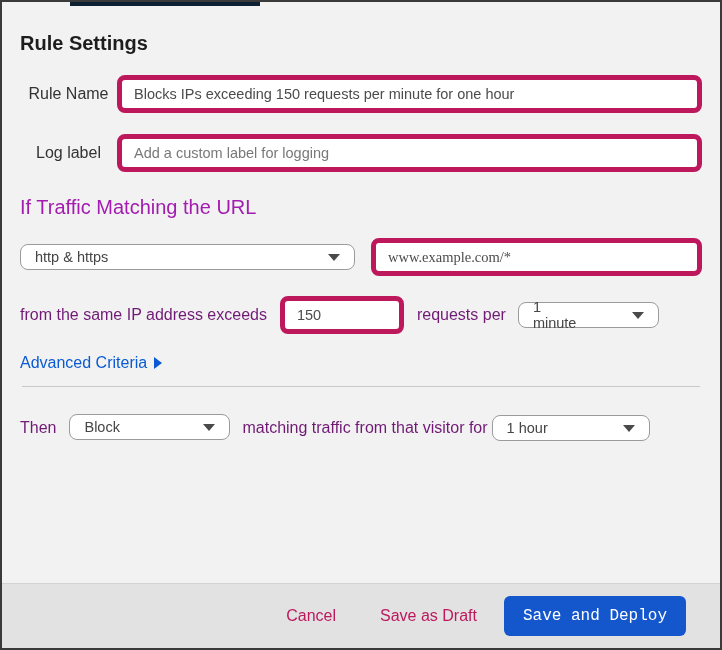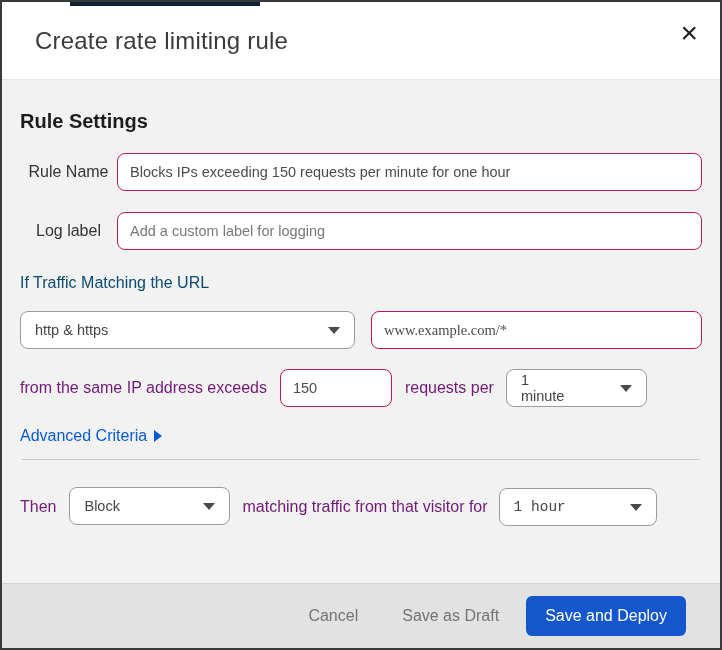--- a/index.html
+++ b/index.html
@@ -50,99 +50,95 @@
     padding: 30px 18px 0 18px;
   }
   .section-heading {
     font-size: 20px; font-weight: 700; color: #1d1d1d;
     margin: 0 0 20px 0;
   }
   .field-row { display: flex; align-items: center; margin-bottom: 21px; }
   .field-label { font-size: 16px; color: #333; width: 97px; flex: 0 0 auto; text-align: center; }
   .text-input {
     height: 38px; background: #fff;
-    border: 1px solid #be185d; border-radius: 8px;
+    border: 5px solid #be185d; border-radius: 8px;
     padding: 12px 12px; font-size: 14.5px; color: #4c4c4c;
     font-family: "Liberation Sans", sans-serif;
     outline: none; width: 100%;
   }
   .text-input::placeholder { color: #787878; opacity: 1; }
   .field-row .text-input { flex: 1 1 auto; }
-  .intro-text { font-size: 16px; color: #0c4a6e; margin: 24px 0 19px 0; }
+  .intro-text { font-size: 20px; color: #a21caf; margin: 24px 0 19px 0; }
   .controls-row { display: flex; align-items: center; margin-bottom: 20px; }
   .select-box {
-    height: 38px; background: #fff;
+    height: 26px; background: #fff;
     border: 1px solid #9b9b9b; border-radius: 8px;
     display: flex; align-items: center; justify-content: space-between;
     padding: 0 14px; font-size: 14.5px; color: #454545;
     cursor: pointer; flex: 0 0 auto;
   }
   .caret-down {
     width: 0; height: 0;
     border-left: 6px solid transparent;
     border-right: 6px solid transparent;
     border-top: 7px solid #4a4a4a;
     margin-left: 10px;
   }
   .scheme-select { width: 335px; margin-right: 16px; }
   .url-input { flex: 1 1 auto; font-family: Liberation Serif, serif; }
   .inline-text { font-size: 16px; color: #701a75; white-space: nowrap; }
-  .threshold-input { width: 112px; margin: 0 13px; flex: 0 0 auto; }
+  .threshold-input { width: 124px; margin: 0 13px; flex: 0 0 auto; }
   .period-select { width: 141px; margin-left: 12px; gap: 36px; }
   .advanced-link {
     display: inline-flex; align-items: center;
     color: var(--link-blue, #0a5bd3);
     font-size: 16px; text-decoration: none; cursor: pointer;
   }
   .triangle-right {
     width: 0; height: 0;
     border-left: 8px solid var(--link-blue, #0a5bd3);
     border-top: 6px solid transparent;
     border-bottom: 6px solid transparent;
     margin-left: 7px;
   }
   .divider {
     border: none; border-top: 1px solid #c9c9c9;
     margin: 14px 2px 0 2px;
   }
   .then-row { margin-top: 27px; display: flex; align-items: center; }
   .action-select { width: 161px; margin: 0 12px 2px 13px; }
-  .duration-select { width: 158px; margin-left: 11px; font-family: Liberation Mono, monospace; }
+  .duration-select { width: 158px; margin-left: 4px; }
   
   .footer {
     flex: 0 0 65px;
     background: #e2e2e2;
     border-top: 1px solid #d2d2d2;
     display: flex; align-items: center; justify-content: flex-end;
     padding: 0 34px;
   }
   .text-btn {
     background: none; border: none; cursor: pointer;
-    font-size: 16px; color: #737373;
+    font-size: 16px; color: #be185d;
     padding: 8px 10px; margin-left: 24px;
     font-family: "Liberation Sans", sans-serif;
   }
   .primary-btn {
     background: var(--primary-button, #1457cd);
     color: #fff; border: none; border-radius: 6px;
     height: 40px; padding: 0 19px; margin-left: 17px;
     font-size: 16px; cursor: pointer;
-    font-family: Liberation Sans, sans-serif;
+    font-family: Liberation Mono, monospace;
   }
 </style>
 </head>
 <body>
 
 <div class="dialog">
   <div class="top-strip"></div>
 
-  <div class="header">
-    <h1 class="title">Create rate limiting rule</h1>
-    <button class="close-btn">×</button>
-  </div>
 
   <div class="body">
     <h2 class="section-heading">Rule Settings</h2>
 
     <div class="field-row">
       <span class="field-label">Rule Name</span>
       <input class="text-input" type="text" value="Blocks IPs exceeding 150 requests per minute for one hour" style="">
     </div>
 
     <div class="field-row">

